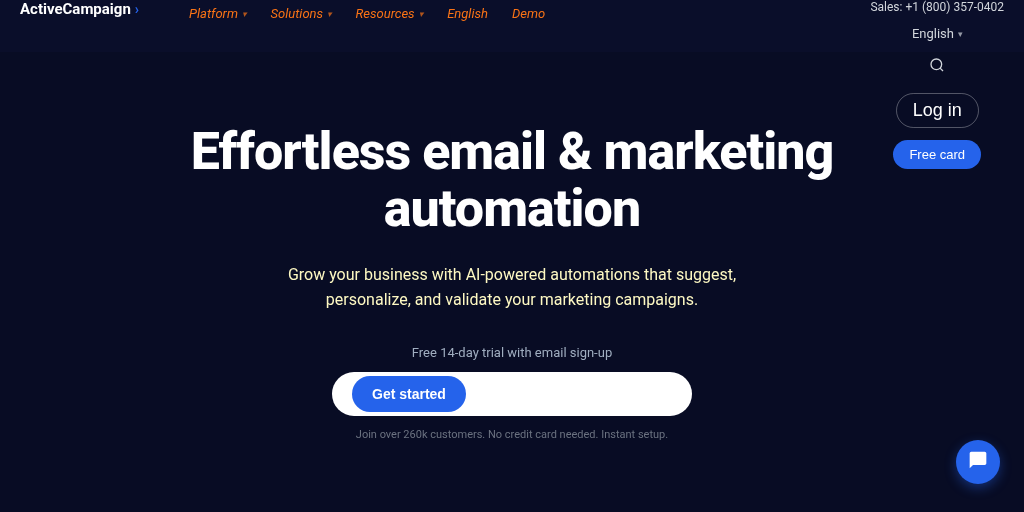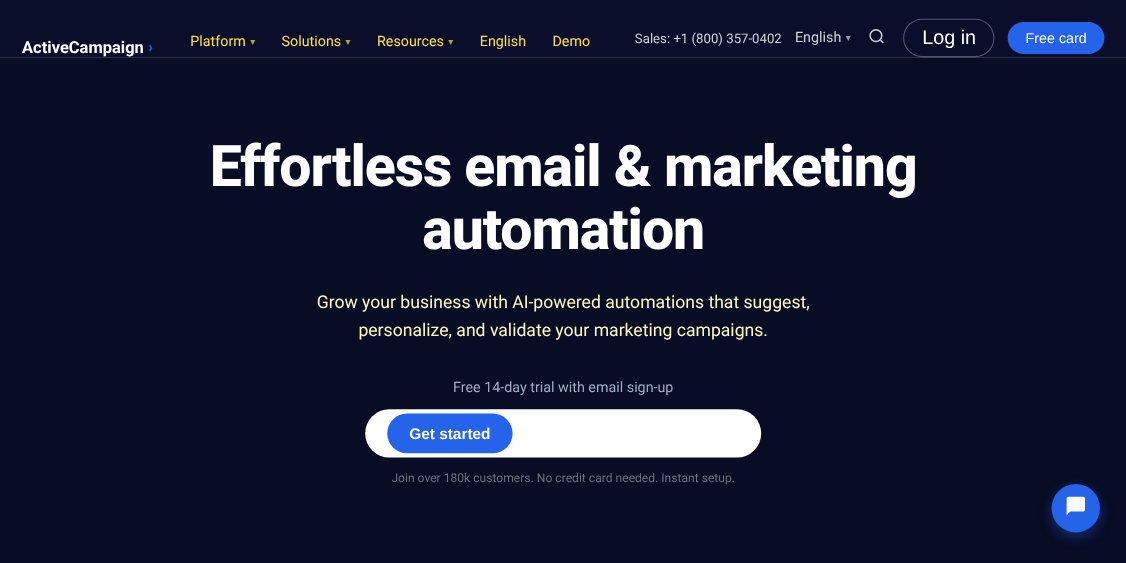--- a/index.html
+++ b/index.html
@@ -8,23 +8,23 @@
       width: 1024px;
       height: 512px;
       overflow: hidden;
     }
 
     
     nav {
       background: #0a0e2a;
       height: 52px;
       display: flex;
-      align-items: flex-end;
+      align-items: flex-start;
       padding: 0 20px;
-      gap: 0;
+      gap: 16px;
       position: relative;
       z-index: 10;
     }
     .nav-logo {
       color: #ffffff;
       font-size: 15px;
       font-weight: 700;
       display: flex;
       align-items: center;
       gap: 4px;
@@ -36,39 +36,41 @@
       color: #2563eb;
       font-size: 14px;
     }
     .nav-links {
       display: flex;
       align-items: center;
       gap: 4px;
       flex: 1;
     }
     .nav-item {
-      color: #fde047;
+      color: #f97316;
       font-size: 13px;
       padding: 6px 10px;
       cursor: pointer;
       display: flex;
       align-items: center;
       gap: 4px;
       white-space: nowrap;
       border-radius: 4px;
+      font-style: italic;
     }
     .nav-chevron {
       font-size: 9px;
       opacity: 0.7;
     }
     .nav-right {
       display: flex;
       align-items: center;
       gap: 12px;
       margin-left: auto;
+      flex-direction: column;
     }
     .nav-sales {
       color: #d1d5db;
       font-size: 12px;
       white-space: nowrap;
     }
     .nav-lang {
       color: #d1d5db;
       font-size: 13px;
       display: flex;
@@ -239,21 +241,21 @@
 <section class="hero">
   <h1 class="hero-title">
     <span>Effortless email &amp; marketing</span><br>
     <span>automation</span>
   </h1>
   <p class="hero-subtitle">Grow your business with AI-powered automations that suggest, personalize, and validate your marketing campaigns.</p>
   <p class="hero-trial-label">Free 14-day trial with email sign-up</p>
   <div class="hero-form">
     <button class="hero-cta">Get started</button>
   </div>
-  <p class="hero-disclaimer">Join over 180k customers. No credit card needed. Instant setup.</p>
+  <p class="hero-disclaimer">Join over 260k customers. No credit card needed. Instant setup.</p>
 
   <div class="chat-bubble">
     <span class="chat-bubble-icon">
       <svg width="20" height="20" fill="white" viewBox="0 0 24 24">
         <path d="M20 2H4c-1.1 0-2 .9-2 2v18l4-4h14c1.1 0 2-.9 2-2V4c0-1.1-.9-2-2-2z"></path>
       </svg>
     </span>
   </div>
 </section>
 

